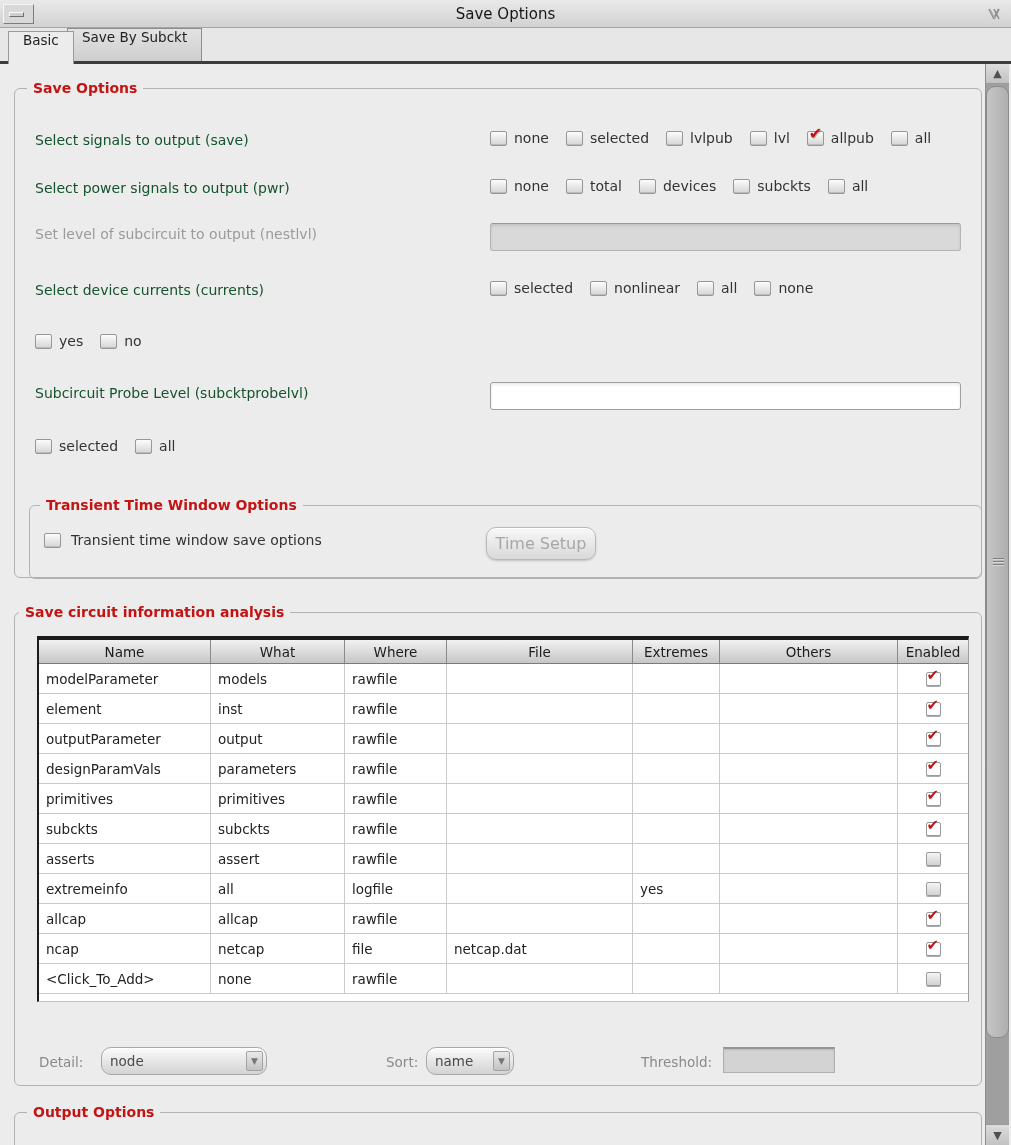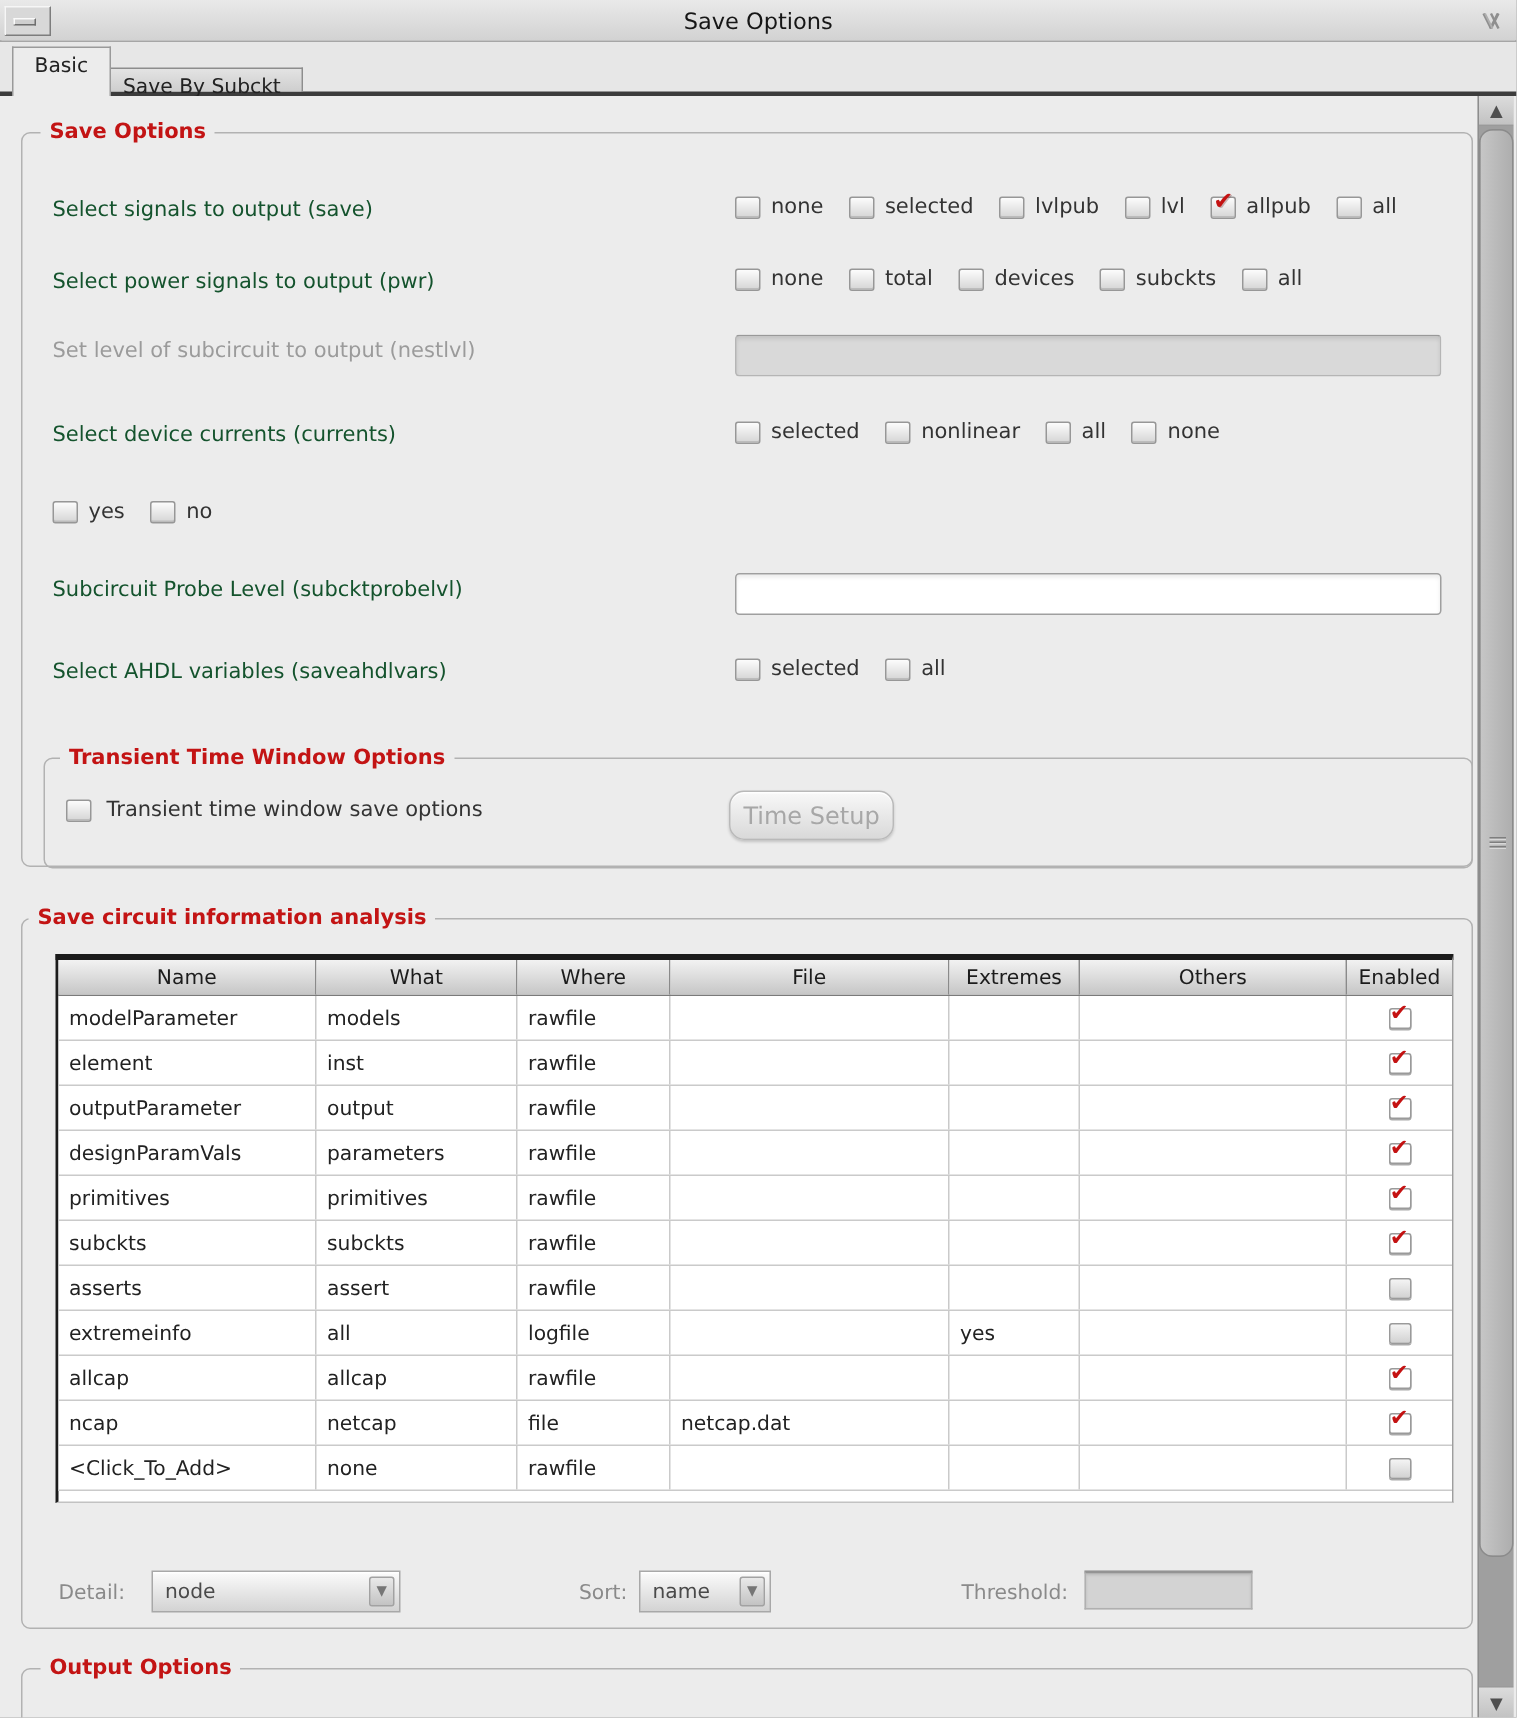--- a/index.html
+++ b/index.html
@@ -18,21 +18,21 @@
     background:#d8d8d8; border:1px solid; border-color:#f6f6f6 #7d7d7d #7d7d7d #f6f6f6; }
   .win-dash { position:absolute; left:5px; top:7px; width:15px; height:5px;
     background:#cfcfcf; border:1px solid; border-color:#fafafa #6f6f6f #6f6f6f #fafafa; }
   .win-title { position:absolute; left:0; right:0; top:5px; text-align:center;
     font-size:15px; color:#161616; }
   .win-btn-right { position:absolute; right:4px; top:4px; width:26px; height:20px;
     display:flex; align-items:center; justify-content:center; }
   
   .tabbar { position:absolute; left:0; top:28px; width:1011px; height:36px;
     background:#e7e7e7; border-bottom:3px solid #3c3c3c; }
-  .tab { position:absolute; bottom:0; padding:4px 14px; display:flex; align-items:flex-start;
+  .tab { position:absolute; bottom:0; padding:16px 14px; display:flex; align-items:flex-end;
     font-size:13.5px; color:#222; }
   .tab.active { left:8px; height:30px; background:#ececec;
     border:1px solid #9a9a9a; border-bottom:none; margin-bottom:-3px; height:33px; z-index:2; }
   .tab.inactive { left:67px; height:16px; background:linear-gradient(#e3e3e3,#cecece);
     border:1px solid #8d8d8d; border-bottom:none; }
   
   .content { position:absolute; left:0; top:64px; width:1011px; height:1081px; background:#ececec; }
   .group { position:absolute; border:1px solid #b2b2b2; border-radius:6px; }
   .legend { position:absolute; top:-9px; left:12px; background:#ececec; padding:0 6px;
     color:#c31414; font-weight:bold; font-size:14px; white-space:nowrap; }
@@ -78,21 +78,21 @@
     font-size:13.5px; color:#222; overflow:hidden; white-space:nowrap; }
   .c0{width:172px}.c1{width:134px}.c2{width:102px}.c3{width:186px}.c4{width:87px}.c5{width:178px}
   .c6{flex:1; justify-content:center; padding-left:0; border-right:none; }
   .tcb { width:15px; height:14px; border:1px solid #9a9a9a; border-radius:2px;
     background:linear-gradient(#f4f4f4,#d2d2d2); box-shadow:0 1px 0 #aaa; position:relative; }
   .tcb.on { background:#ffffff; }
   .tcb .check { position:absolute; left:0px; top:-5px; color:#c41212; font-size:15px;
     font-weight:bold; line-height:15px; }
   
   .ctl-label { position:absolute; color:#8a8a8a; font-size:13.5px; }
-  .dd { position:absolute; height:28px; border:1px solid #a8a8a8; border-radius:0;
+  .dd { position:absolute; height:28px; border:1px solid #a8a8a8; border-radius:10px;
     background:linear-gradient(#fbfbfb,#d3d3d3); box-shadow:inset 0 1px 0 #fff; }
   .dd .val { position:absolute; left:8px; top:5px; font-size:13.5px; color:#4a4a4a; }
   .dd .arrow { position:absolute; right:3px; top:3px; width:17px; bottom:3px;
     background:linear-gradient(#e9e9e9,#c3c3c3); border:1px solid #a2a2a2; border-radius:2px;
     display:flex; align-items:center; justify-content:center; color:#767676; font-size:9px; }
   .threshold-box { position:absolute; width:112px; height:26px; background:#d3d3d3;
     border:1px solid #b0b0b0; border-top:2px solid #949494; box-shadow:inset 0 1px 2px rgba(0,0,0,.12); }
   
   .scrollbar { position:absolute; right:2px; top:0; width:24px; height:1081px;
     border-left:1px solid #8d8d8d; background:#cfcfcf; }
@@ -228,21 +228,20 @@
               <span class="cb-box"></span>
               <span class="cb-lbl">no</span>
             </span>
           </div>
         </div>
         <div class="form-row r5">
           <div class="row-label">Subcircuit Probe Level (subcktprobelvl)</div>
           <input class="text-input" style="">
         </div>
         <div class="form-row r6">
-          <div class="row-label">Select AHDL variables (saveahdlvars)</div>
           <div class="cb-group">
             <span class="cb">
               <span class="cb-box"></span>
               <span class="cb-lbl">selected</span>
             </span>
             <span class="cb">
               <span class="cb-box"></span>
               <span class="cb-lbl">all</span>
             </span>
           </div>

